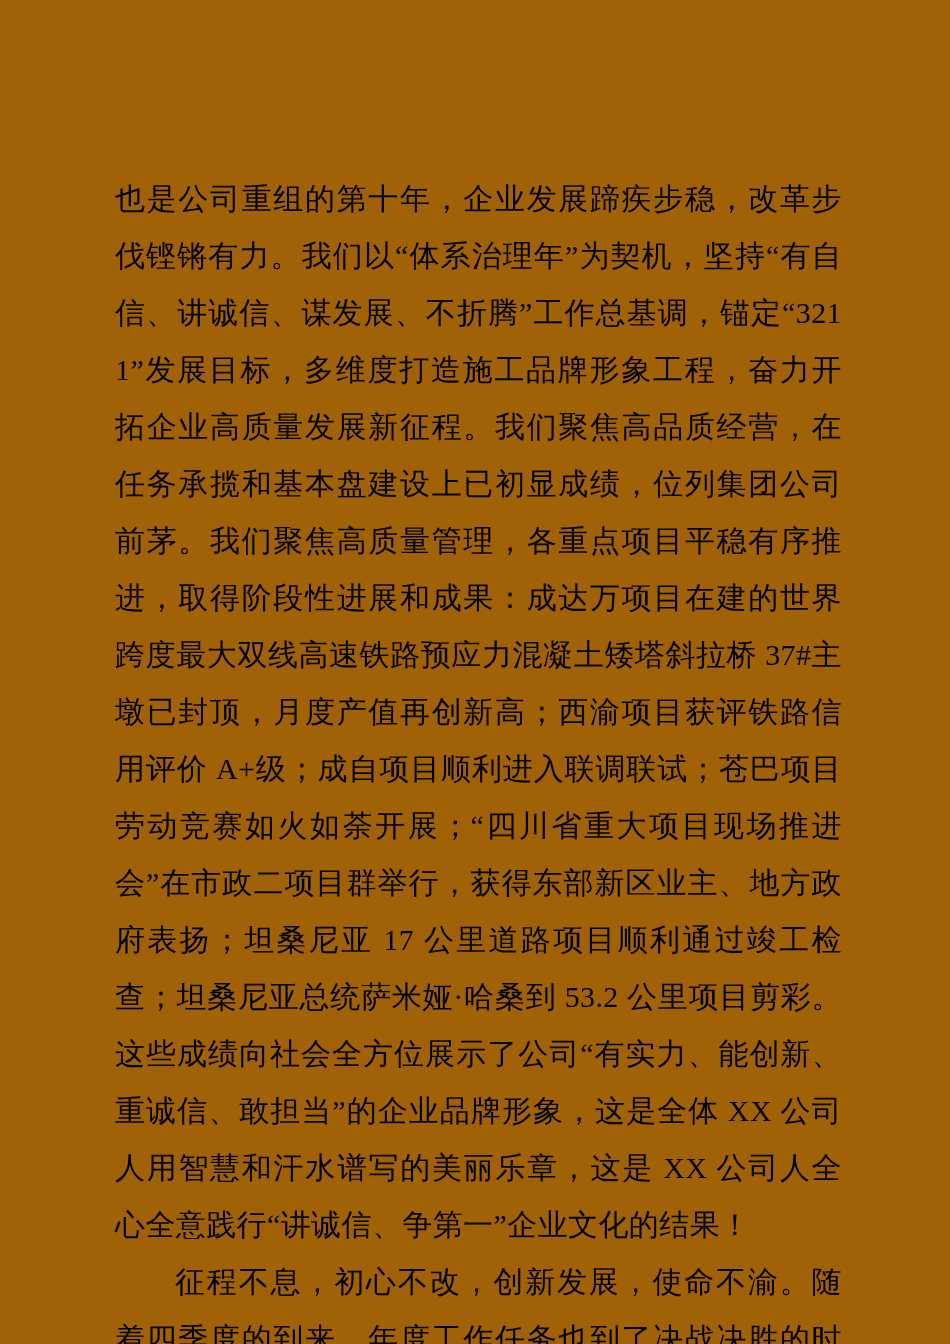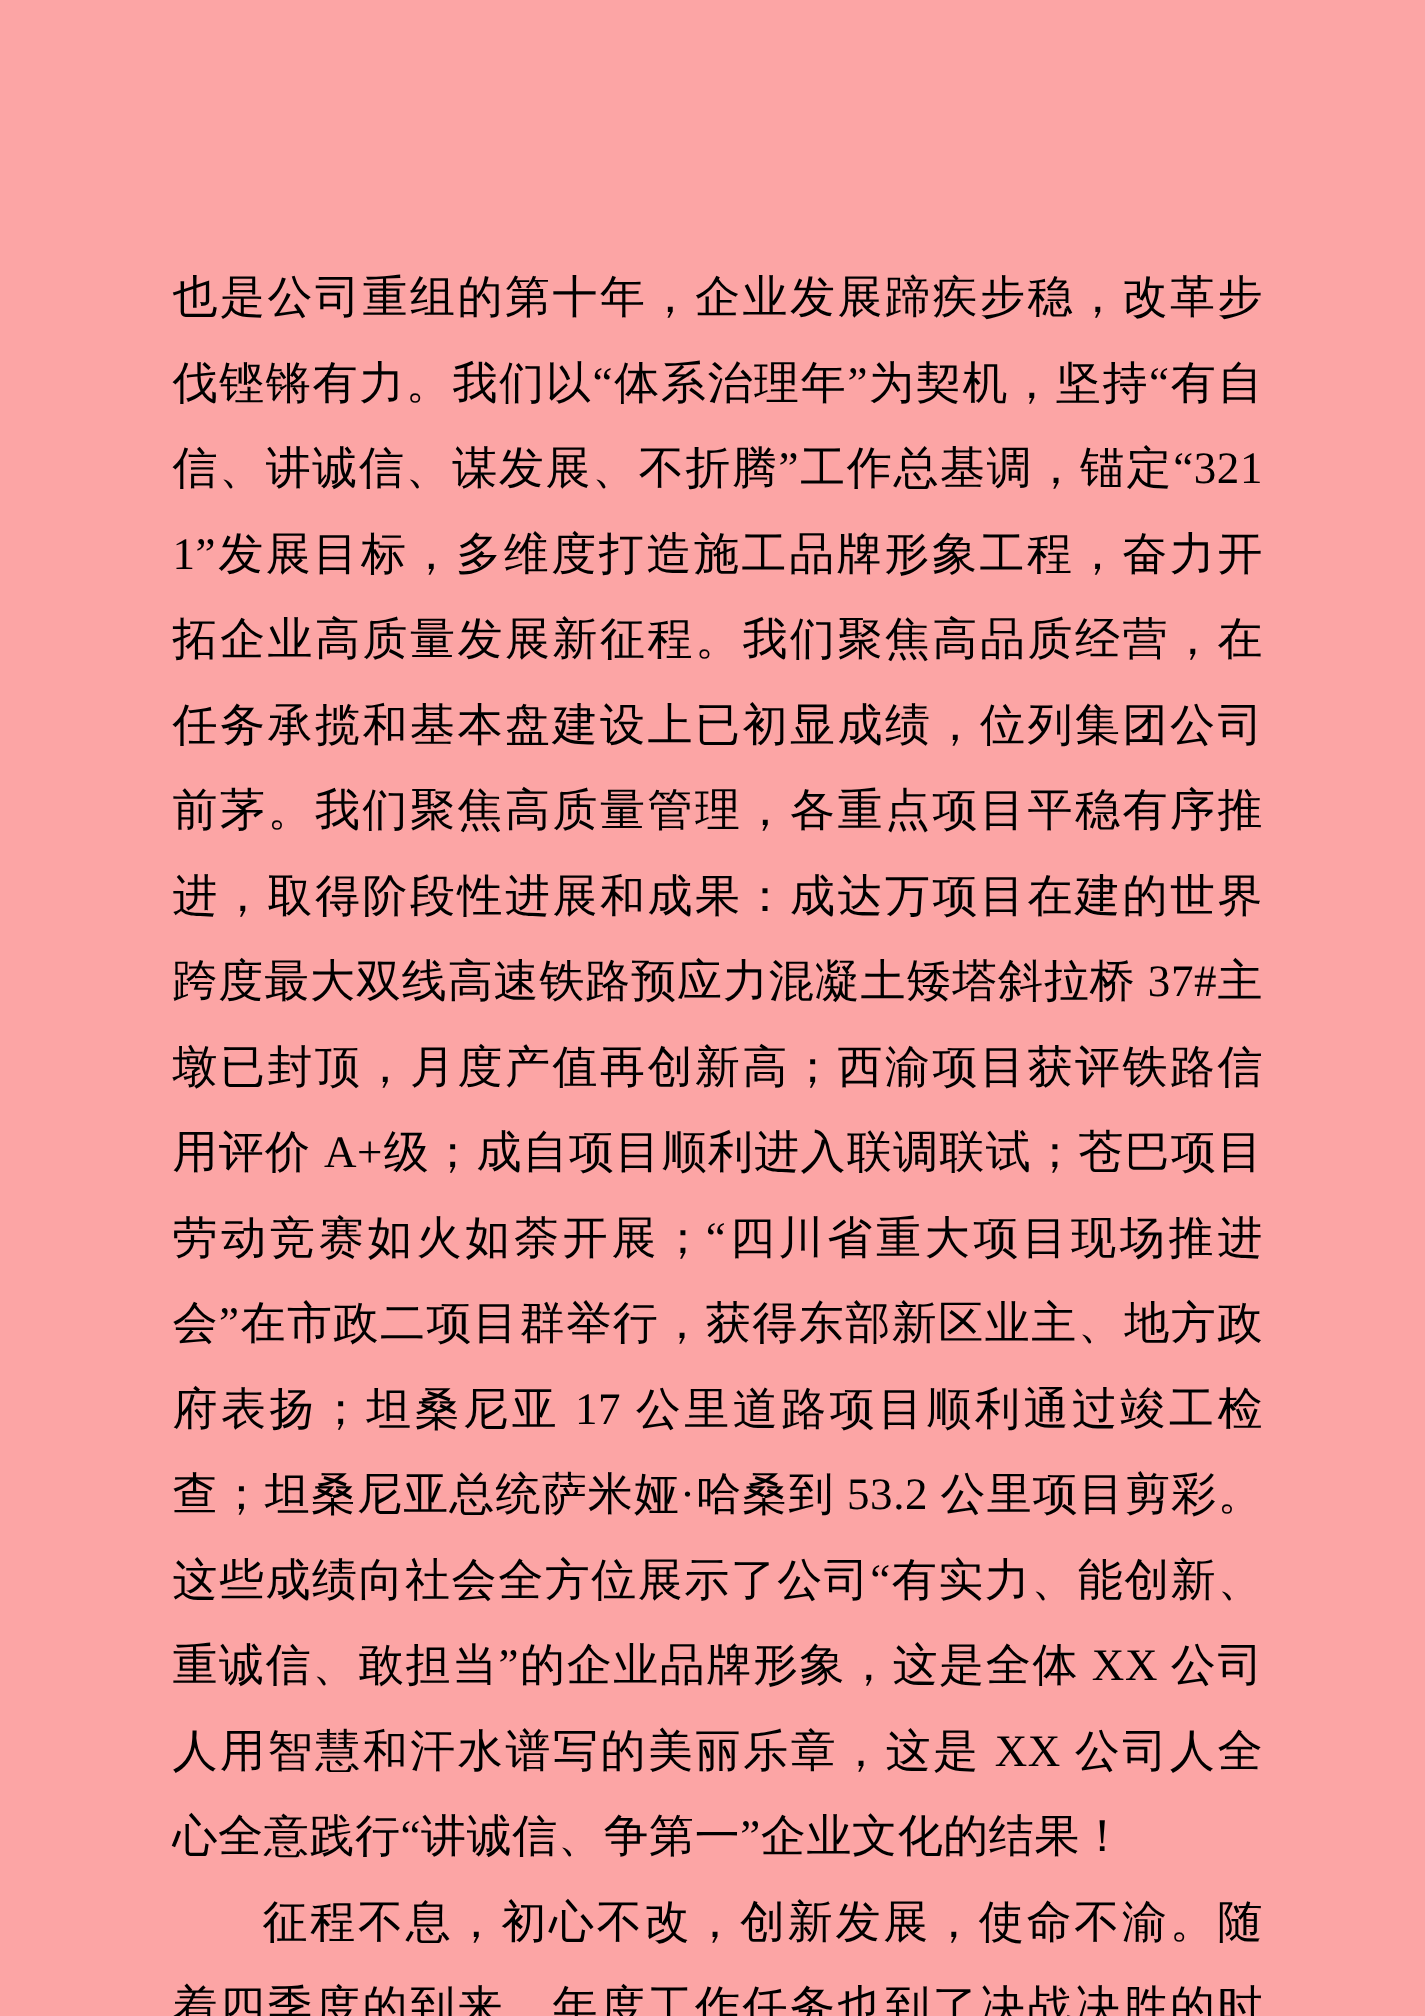--- a/index.html
+++ b/index.html
@@ -11,21 +11,21 @@
     width: 950px;
     height: 1344px;
     font-family: "Liberation Serif", "DejaVu Serif", serif;
     color: #000000;
     overflow: hidden;
   }
   .page {
     position: relative;
     width: 950px;
     height: 1344px;
-    background: #fca5a5;
+    background: #a16207;
     box-sizing: border-box;
     padding: 170px 108px 60px 115px;
   }
   .doc-body {
     font-size: 30px;
     line-height: 57px;
     text-align: justify;
     text-justify: inter-ideograph;
     letter-spacing: 0.4px;
     word-break: break-all;

